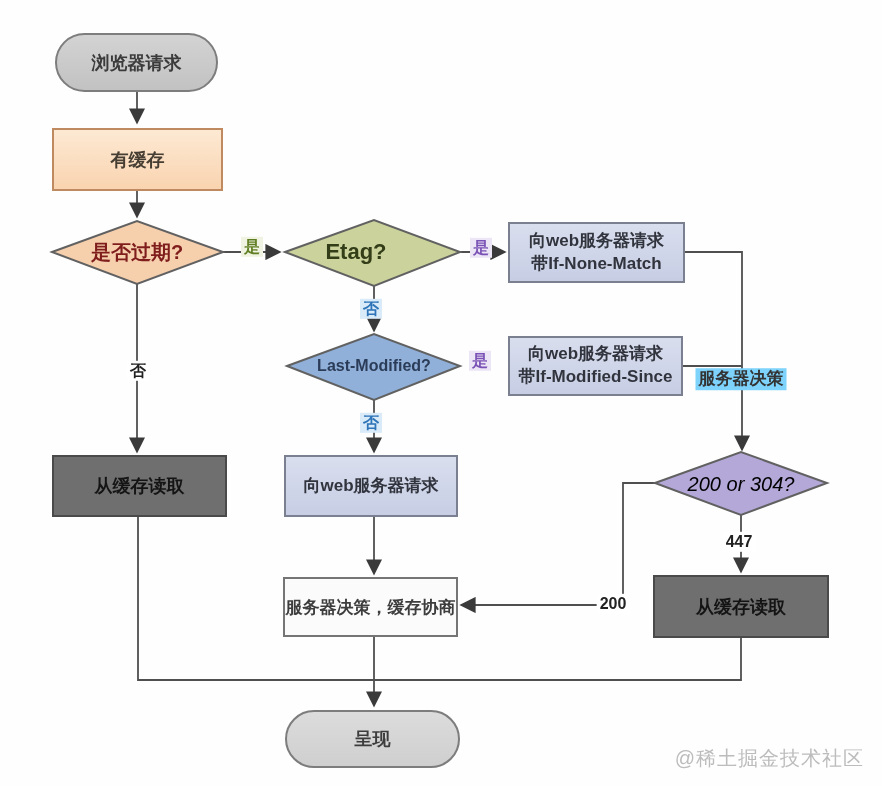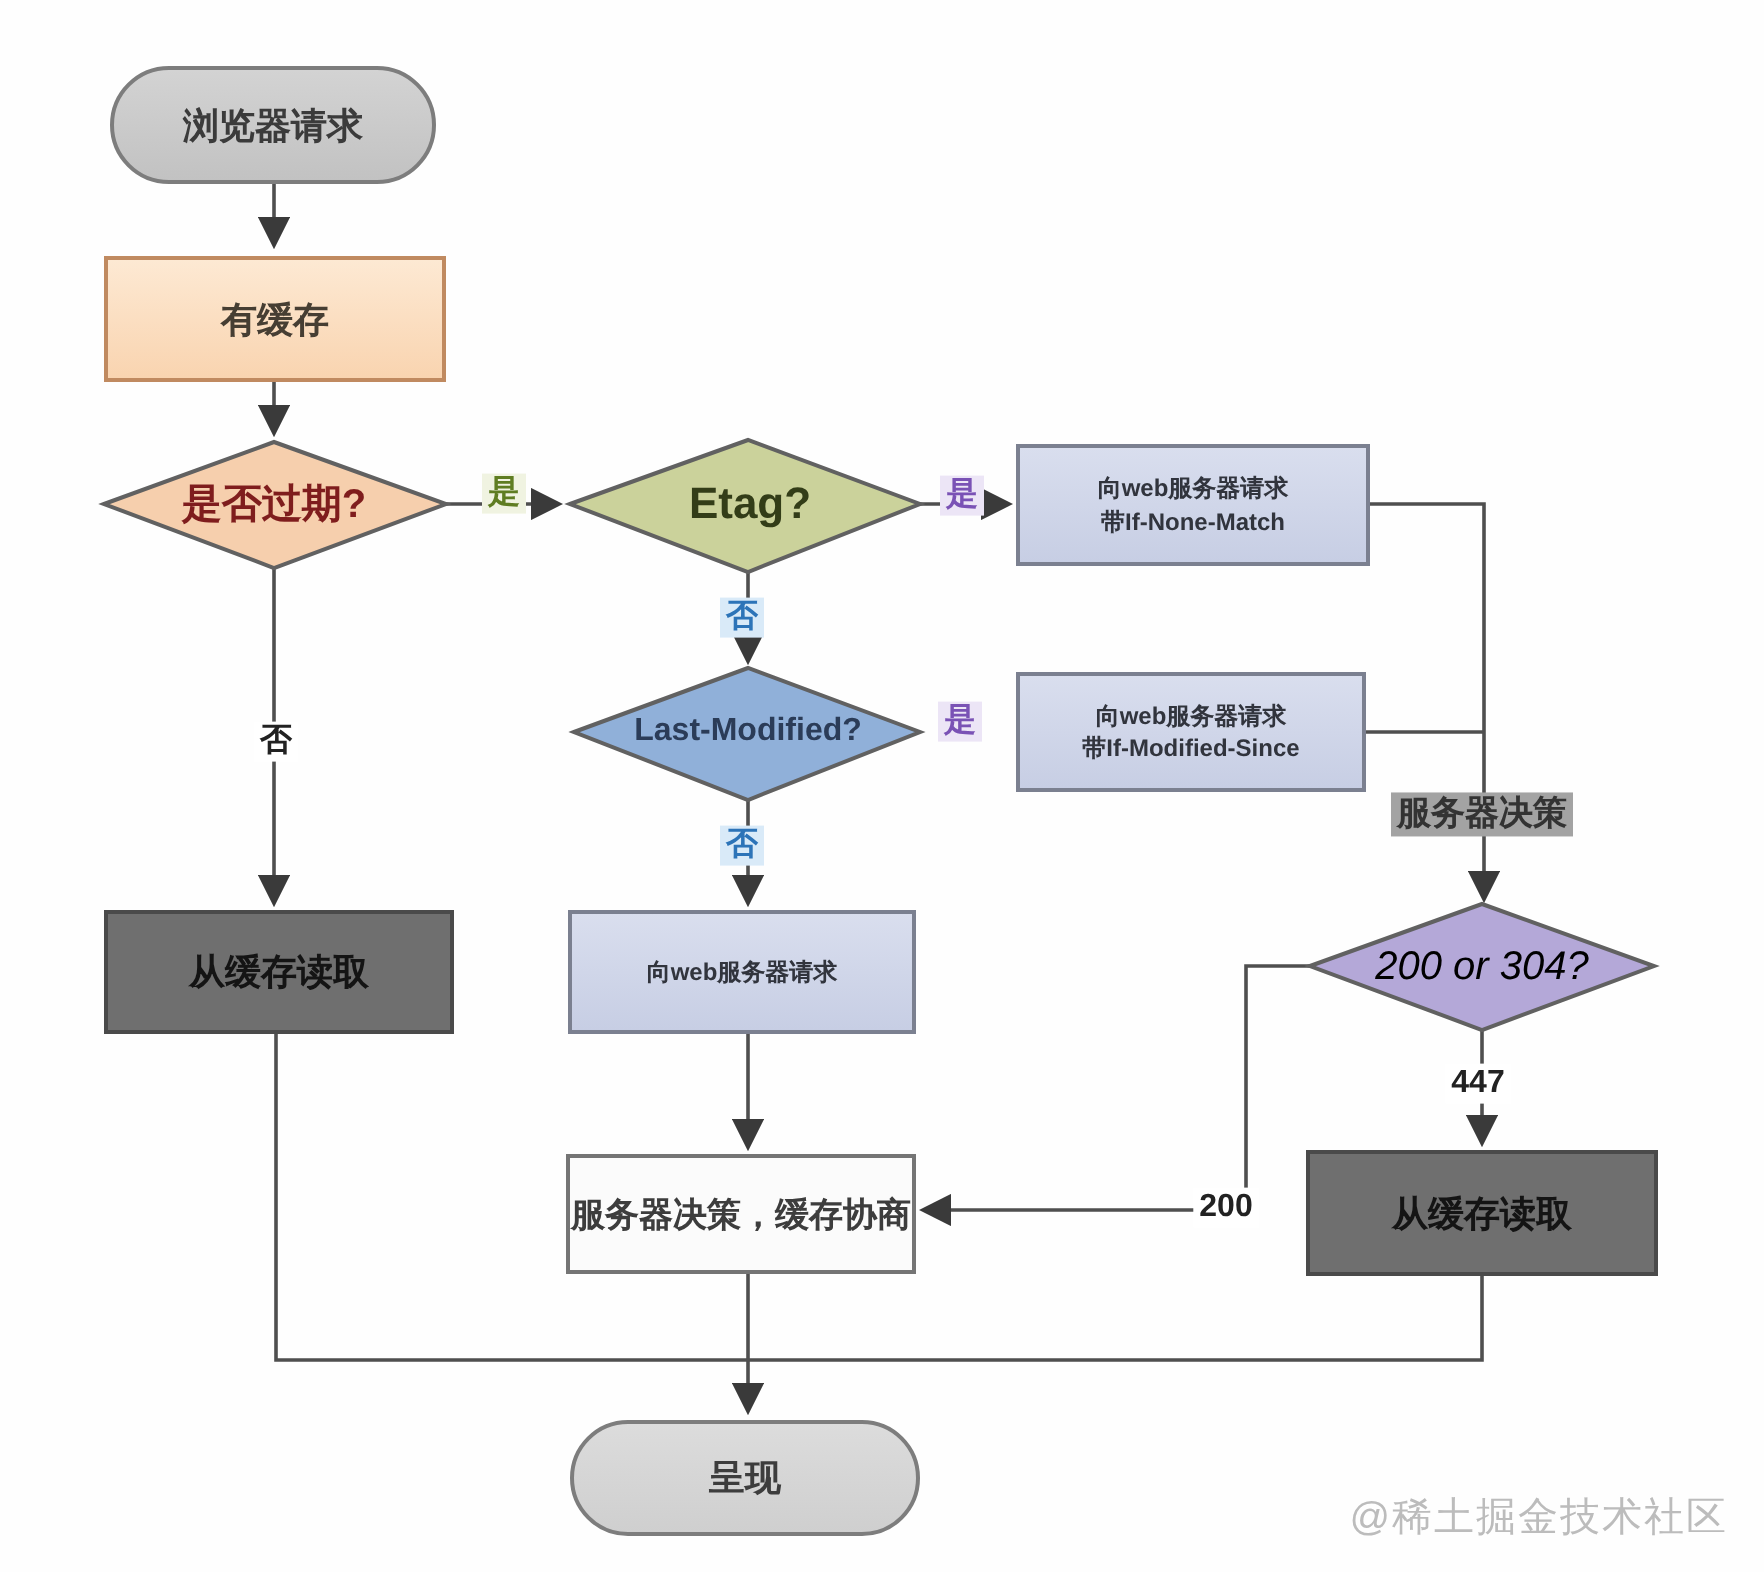--- a/index.html
+++ b/index.html
@@ -17,41 +17,41 @@
   .node{position:absolute;box-sizing:border-box;display:flex;flex-direction:column;
         align-items:center;justify-content:center;text-align:center;}
   .pill{background:linear-gradient(180deg,#d3d3d3,#c2c2c2);
         border:2px solid var(--start-border);border-radius:30px;
         font-size:18px;font-weight:600;color:#3b3b3b;}
   .peach{background:linear-gradient(180deg,#fde9d3,#f9d4b0);
          border:2px solid var(--peach-border);
          font-size:18px;font-weight:600;color:#463e33;}
   .lavender{background:linear-gradient(180deg,#d9deee,#c7cee4);
             border:2px solid var(--lavender-border);
-            font-size:12px;font-weight:600;color:#31343d;line-height:1.35;}
+            font-size:17px;font-weight:600;color:#31343d;line-height:1.35;}
   .lavender .l2{font-weight:700;}
   .darkbox{background:var(--dark-fill);border:2px solid var(--dark-border);
            font-size:18px;font-weight:600;color:#141414;}
   .whitebox{background:var(--response-fill);border:2px solid var(--gray-border);
             font-size:17px;font-weight:600;color:#3d3d3d;}
   .renderpill{background:linear-gradient(180deg,#dcdcdc,#cfcfcf);
               border:2px solid var(--start-border);border-radius:29px;
               font-size:18px;font-weight:600;color:#3d3d3d;}
   .dlabel{position:absolute;transform:translate(-50%,-50%);white-space:nowrap;}
   .t-expired{font-size:20px;font-weight:700;color:#7f1d1d;}
   .t-etag{font-size:22px;font-weight:700;color:#333d18;}
   .t-lm{font-size:16px;font-weight:600;color:#2b3c58;}
   .t-decision{font-size:20px;font-weight:500;color:#000000;font-style:italic;}
   .elabel{position:absolute;transform:translate(-50%,-50%);white-space:nowrap;
           font-size:16px;font-weight:700;line-height:1.15;padding:1px 3px;}
   .lbl-green{color:var(--label-green);background:#f0f3e1;}
   .lbl-purple{color:var(--label-purple);background:#ece5f6;}
   .lbl-blue{color:var(--label-blue);background:#d9eaf8;}
   .lbl-dark{color:var(--label-dark);background:#ffffff;}
-  .lbl-plain{color:#333;background:#a3a3a3;font-weight:600;font-size:17px;margin-top:28px;}
+  .lbl-plain{color:#333;background:#7dd3fc;font-weight:600;font-size:17px;}
   .watermark{position:absolute;right:18px;bottom:14px;font-size:20px;
              color:var(--watermark);letter-spacing:1px;}
 </style>
 </head>
 <body>
 
 <div class="canvas">
 
   <svg class="layer" viewBox="0 0 882 786">
     <defs>
@@ -85,21 +85,21 @@
   <div class="node pill" style="left:55px;top:33px;width:163px;height:59px;">
     <span>浏览器请求</span>
   </div>
 
   <div class="node peach" style="left:52px;top:128px;width:171px;height:63px;">
     <span>有缓存</span>
   </div>
 
   <div class="dlabel t-expired" style="left:137px;top:252px;">是否过期?</div>
 
-  <div class="dlabel t-etag" style="left:375px;top:252px;">Etag?</div>
+  <div class="dlabel t-etag" style="left:356px;top:252px;">Etag?</div>
 
   <div class="node lavender" style="left:508px;top:222px;width:177px;height:61px;">
     <span class="l1">向web服务器请求</span>
     <span class="l2">带If-None-Match</span>
   </div>
 
   <div class="dlabel t-lm" style="left:374px;top:366px;">Last-Modified?</div>
 
   <div class="node lavender" style="left:508px;top:336px;width:175px;height:60px;">
     <span class="l1">向web服务器请求</span>

